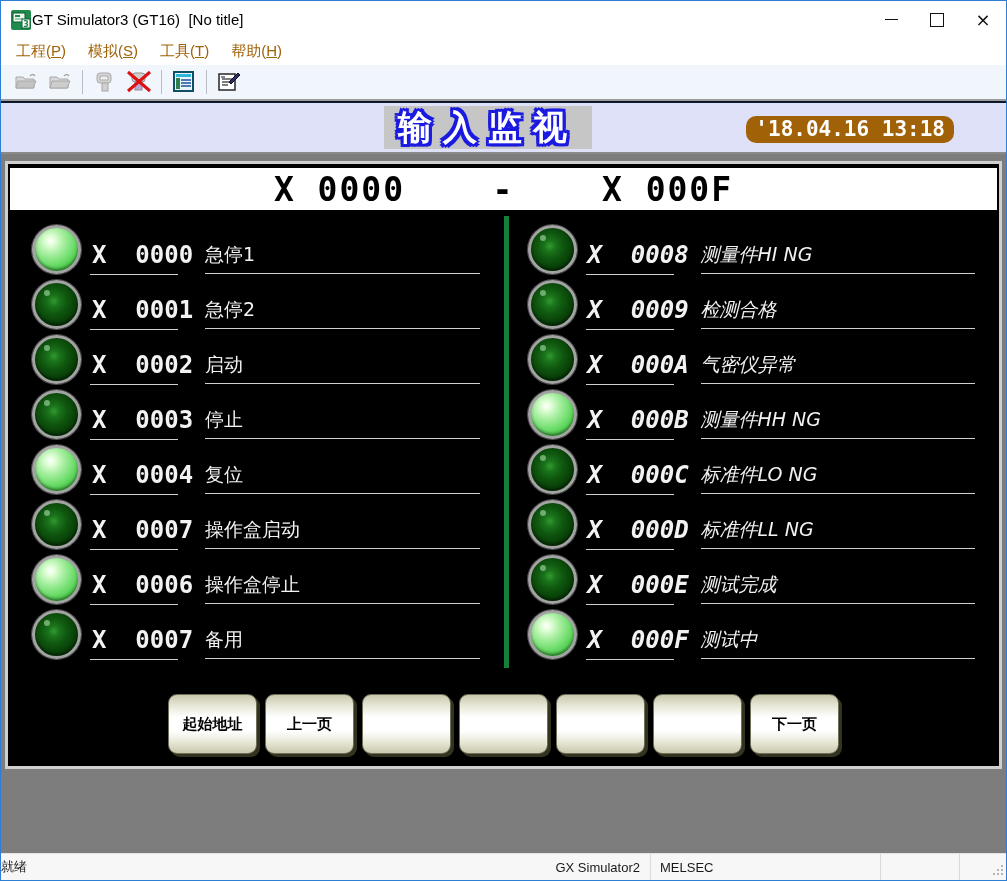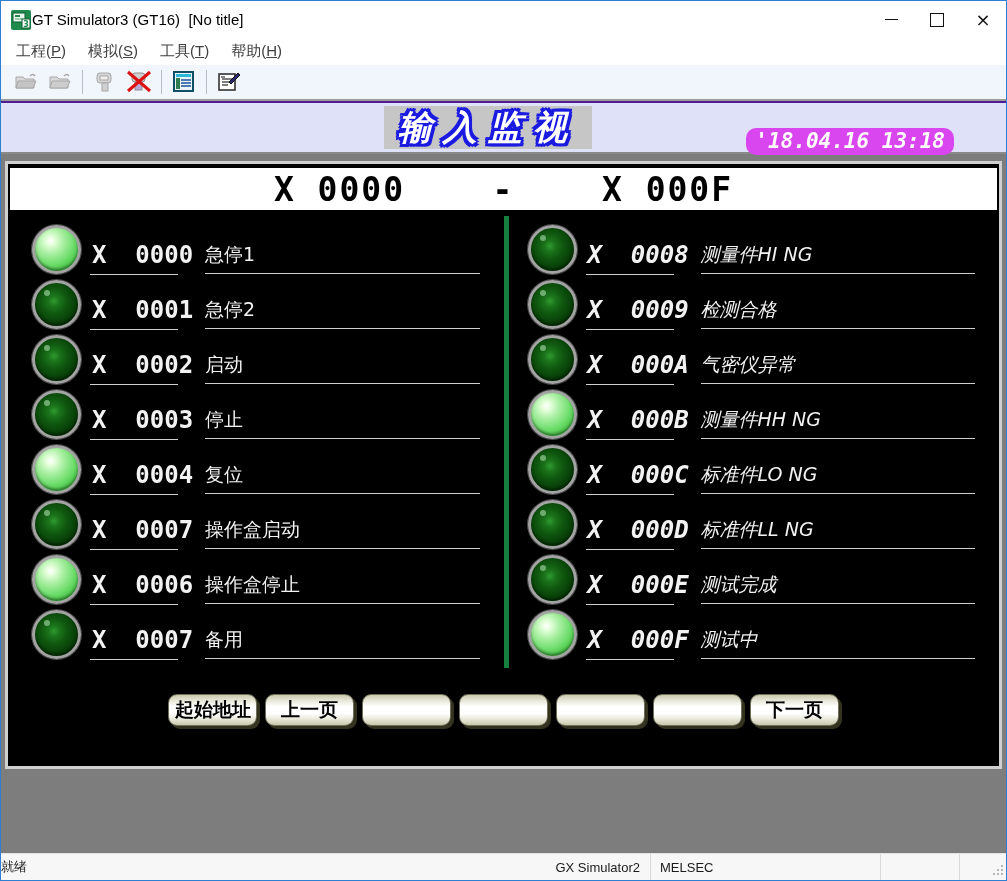--- a/index.html
+++ b/index.html
@@ -13,35 +13,35 @@
   .titlebar{height:37px;display:flex;align-items:center;padding:0 0 0 9px;background:#fff;}
   .app-icon{width:22px;height:22px;flex:none;}
   .title-text{font-size:15px;color:#000;white-space:pre;}
   .win-controls{margin-left:auto;display:flex;height:37px;}
   .win-btn{width:46px;height:37px;display:flex;align-items:center;justify-content:center;
     font-size:15px;color:#111;background:transparent;border:0;font-family:"DejaVu Sans",sans-serif;}
   .max-glyph{width:12px;height:12px;border:1px solid #111;display:block;}
   .min-glyph{width:13px;height:0;border-top:1px solid #111;display:block;}
   .close-glyph{font-size:18px;line-height:1;}
   .menubar{height:27px;display:flex;align-items:center;padding-left:4px;background:#fff;font-size:15px;}
-  .menu-item{padding:2px 11px;color:#404040;white-space:pre;}
+  .menu-item{padding:2px 11px;color:#a16207;white-space:pre;}
   .menu-item u{text-decoration:underline;}
   .toolbar{height:34px;background:#f1f5fc;border-bottom:2px solid #9c9c9c;display:flex;align-items:center;padding-left:8px;}
   .tb-icon{width:26px;height:24px;margin:0 4px;display:flex;align-items:center;justify-content:center;}
   .tb-sep{width:1px;height:24px;background:#b9bec6;margin:0 5px;}
   
   .hmi-screen{height:755px;background:#7d7d7d;position:relative;}
-  .band{height:49px;background:#dfe1f9;border-top:2px solid #4c1d95;border-bottom:2px solid #8a8a8a;position:relative;font-style:italic;}
+  .band{height:49px;background:#dfe1f9;border-top:2px solid #0f172a;border-bottom:2px solid #8a8a8a;position:relative;}
   .screen-title-box{position:absolute;left:383px;top:3px;height:43px;background:#c6c6c6;padding:0 14px;display:flex;align-items:center;}
   .screen-title{
     font-size:34px;font-weight:bold;color:#fff;letter-spacing:11px;white-space:pre;
     font-family:"DejaVu Sans",sans-serif;
     text-shadow:-3px -3px 0 #1a1ae0,3px -3px 0 #1a1ae0,-3px 3px 0 #1a1ae0,3px 3px 0 #1a1ae0,
       -3px 0 0 #1a1ae0,3px 0 0 #1a1ae0,0 -3px 0 #1a1ae0,0 3px 0 #1a1ae0;}
-  .clock{position:absolute;right:52px;top:25px;background:#d946ef;color:#fff;
+  .clock{position:absolute;right:52px;top:13px;background:#a16207;color:#fff;
     font-family:"DejaVu Sans Mono",monospace;font-weight:bold;font-size:21px;
     padding:1px 9px 2px;border-radius:10px;white-space:pre;}
   .panel{margin:7px 4px 0;height:608px;background:#000;border:3px solid #cfcfcf;box-sizing:border-box;}
   .range-bar{margin:4px 2px 0;height:42px;background:#fff;display:flex;align-items:center;justify-content:center;
     font-family:"DejaVu Sans Mono",monospace;font-weight:bold;font-size:33px;color:#000;white-space:pre;letter-spacing:2px;}
   .columns{display:flex;margin-top:6px;height:452px;}
   .column{width:50%;box-sizing:border-box;padding:6px 0 0 24px;}
   .column.right{border-left:5px solid #15803d;padding-left:19px;font-style:italic;}
   .mon-row{display:flex;align-items:center;height:55px;}
   .lamp{width:43px;height:43px;border-radius:50%;flex:none;position:relative;
@@ -49,23 +49,23 @@
   .lamp.on{background:radial-gradient(circle at 36% 30%,#ffffff 0%,#e6ffdd 10%,#a9efa2 32%,#6ddd6b 58%,#46c446 78%,#2f9b2f 100%);}
   .lamp.off{background:radial-gradient(circle at 44% 42%,#2f9b2f 0%,#1b741b 16%,#0f570f 38%,#073b07 68%,#042b04 100%);}
   .lamp.off::after{content:"";position:absolute;left:9px;top:7px;width:6px;height:6px;border-radius:50%;background:#7fb97f;opacity:.85;}
   .addr{font-family:"DejaVu Sans Mono",monospace;font-weight:bold;font-size:24px;color:#f2f2f2;
     width:86px;margin-left:9px;border-bottom:1px solid #cfcfcf;padding:0 0 5px 2px;
     position:relative;top:8px;white-space:pre;flex:none;}
   .lbl{flex:1;margin-left:27px;margin-right:24px;font-size:19px;color:#f2f2f2;
     border-bottom:1px solid #cfcfcf;padding-bottom:5px;position:relative;top:8px;white-space:pre;
     font-family:"DejaVu Sans",sans-serif;}
   .fkeys{display:flex;justify-content:center;gap:8px;margin-top:26px;}
-  .fkey{width:89px;height:32px;border-radius:9px;border:1px solid #70705a;
+  .fkey{width:89px;height:60px;border-radius:9px;border:1px solid #70705a;
     background:linear-gradient(180deg,#c9c9ad 0%,#e9e9da 20%,#ffffff 38%,#ffffff 62%,#e9e9da 80%,#c9c9ad 100%);
-    box-shadow:3px 3px 0 #33331f;font-size:19px;font-weight:bold;color:#000;
+    box-shadow:3px 3px 0 #33331f;font-size:15px;font-weight:bold;color:#000;
     font-family:"DejaVu Sans",sans-serif;white-space:pre;}
   
   .statusbar{position:absolute;left:0;right:0;bottom:0;height:26px;background:#f7f7f7;
     border-top:1px solid #e3e3e3;display:flex;align-items:center;font-size:13px;color:#1a1a1a;}
   .st-ready{flex:1;padding-left:0;white-space:pre;}
   .st-cell{height:100%;display:flex;align-items:center;box-sizing:border-box;white-space:pre;}
   .st-sim{justify-content:flex-end;padding-right:10px;width:120px;}
   .st-sep{width:1px;height:100%;background:#dadada;flex:none;}
   .st-plc{width:229px;padding-left:9px;}
   .st-e1{width:78px;}

